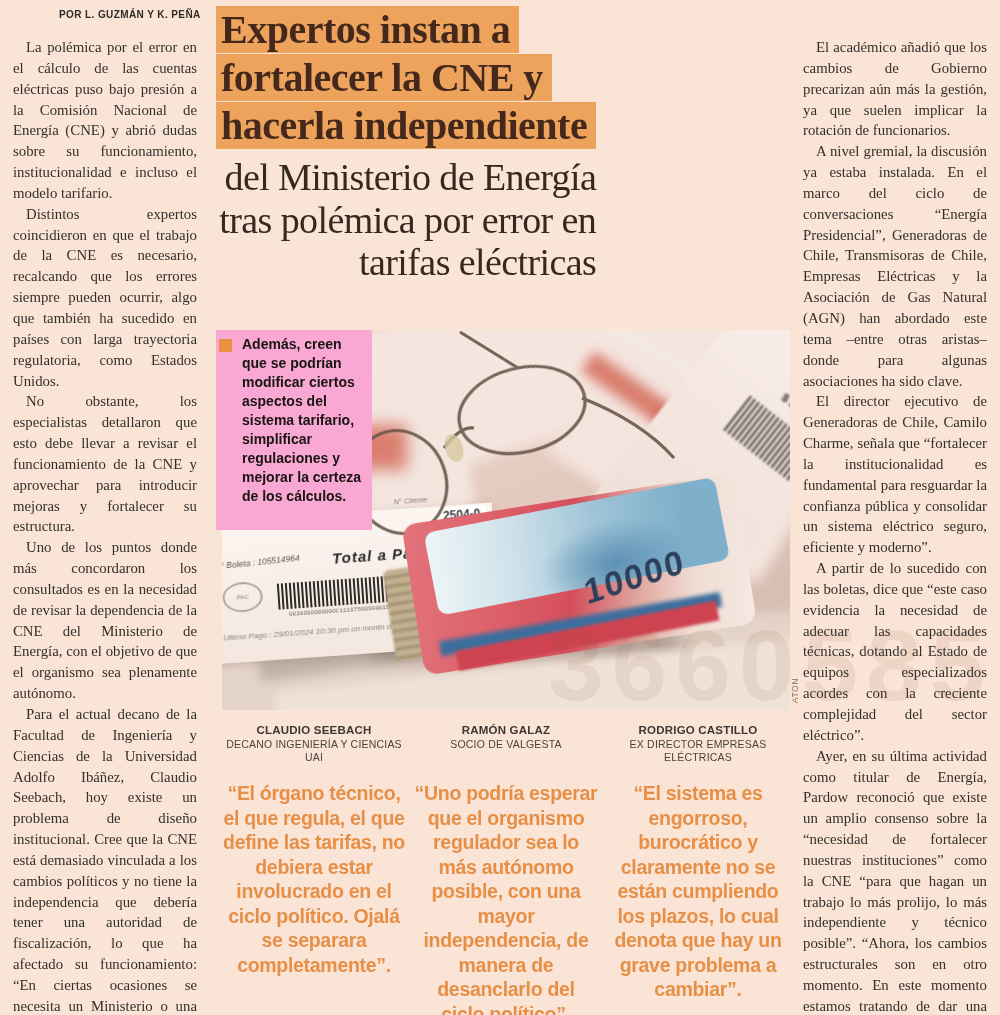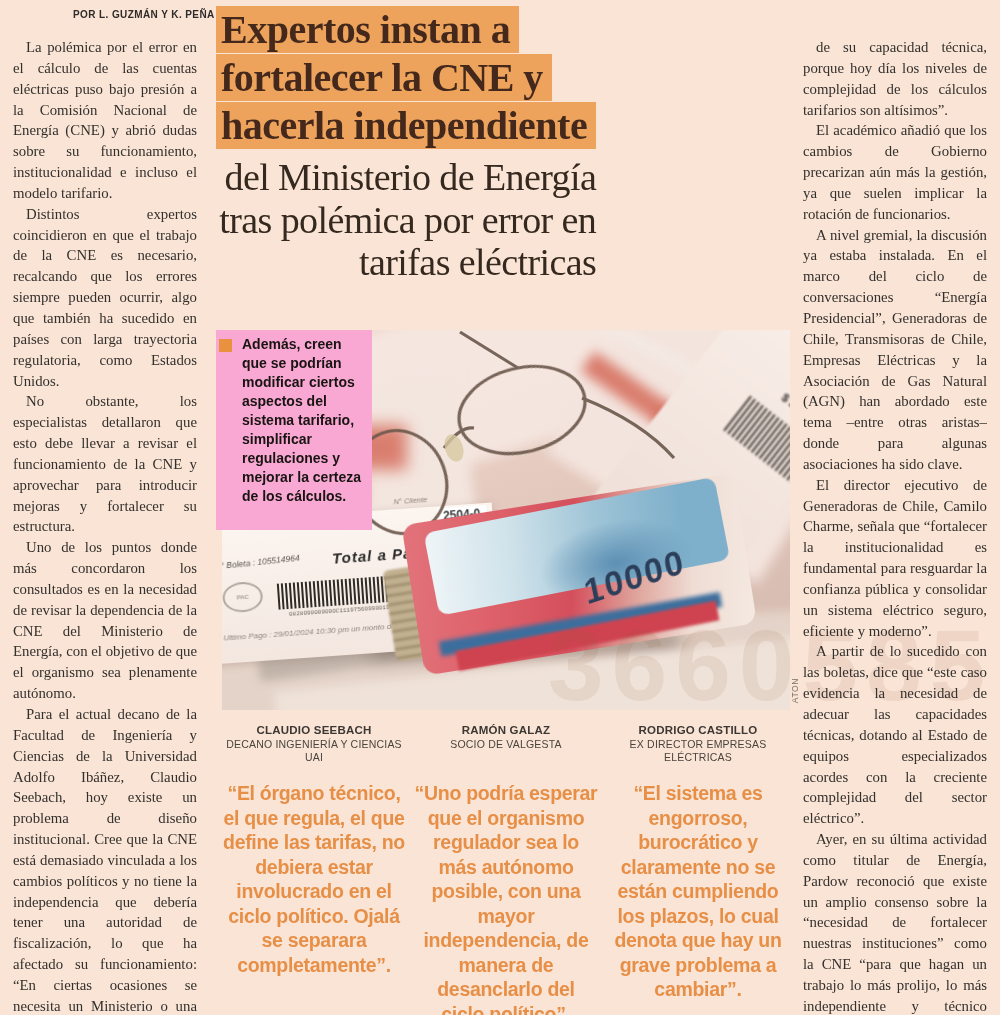--- a/index.html
+++ b/index.html
@@ -1,21 +1,21 @@
 <!DOCTYPE html>
 <html><head>
 <meta charset="utf-8">
 <style>
   html,body{margin:0;padding:0;}
   #canvas{position:relative;width:1000px;height:1015px;background:#f9e4d6;overflow:hidden;
           font-family:"Liberation Serif",serif;color:#33302c;}
   .abs{position:absolute;}
 
   
-  .byline{left:28px;top:9px;font:700 10px "Liberation Sans",sans-serif;letter-spacing:.4px;color:#2f2b28;z-index:6;padding-left:45px;}
+  .byline{left:14px;top:9px;font:700 10px "Liberation Sans",sans-serif;letter-spacing:.4px;color:#2f2b28;z-index:6;padding-left:45px;}
 
   
   .col{position:absolute;width:184px;font-size:14.8px;line-height:20.85px;text-align:justify;z-index:6;}
   .col p{margin:0;text-indent:13px;}
   .col-left{left:13px;top:37px;}
   .col-right{left:803px;top:37px;}
 
   
   .center-head{left:216px;top:6px;z-index:6;}
   .hl-line{display:table;background:#eda35c;color:#44281c;font:700 40px/47px "Liberation Serif",serif;
@@ -212,21 +212,20 @@
       <div class="namewrap">
         <div class="name">RODRIGO CASTILLO</div>
         <div class="title">EX DIRECTOR EMPRESAS ELÉCTRICAS</div>
       </div>
       <div class="quote">“El sistema es engorroso, burocrático y claramente no se están cumpliendo los plazos, lo cual denota que hay un grave problema a cambiar”.</div>
     </div>
   </div>
 
   <div class="col col-right">
     <div>
-        <p>de su capacidad técnica, porque hoy día los niveles de complejidad de los cálculos tarifarios son altísimos”.</p>
         <p>El académico añadió que los cambios de Gobierno precarizan aún más la gestión, ya que suelen implicar la rotación de funcionarios.</p>
         <p>A nivel gremial, la discusión ya estaba instalada. En el marco del ciclo de conversaciones “Energía Presidencial”, Generadoras de Chile, Transmisoras de Chile, Empresas Eléctricas y la Asociación de Gas Natural (AGN) han abordado este tema –entre otras aristas– donde para algunas asociaciones ha sido clave.</p>
         <p>El director ejecutivo de Generadoras de Chile, Camilo Charme, señala que “fortalecer la institucionalidad es fundamental para resguardar la confianza pública y consolidar un sistema eléctrico seguro, eficiente y moderno”.</p>
         <p>A partir de lo sucedido con las boletas, dice que “este caso evidencia la necesidad de adecuar las capacidades técnicas, dotando al Estado de equipos especializados acordes con la creciente complejidad del sector eléctrico”.</p>
         <p>Ayer, en su última actividad como titular de Energía, Pardow reconoció que existe un amplio consenso sobre la “necesidad de fortalecer nuestras instituciones” como la CNE “para que hagan un trabajo lo más prolijo, lo más independiente y técnico posible”. “Ahora, los cambios estructurales son en otro momento. En este momento estamos tratando de dar una explicación a la ciudadanía”, dijo.</p>
       </div>
 
   </div>
 
 </div>

